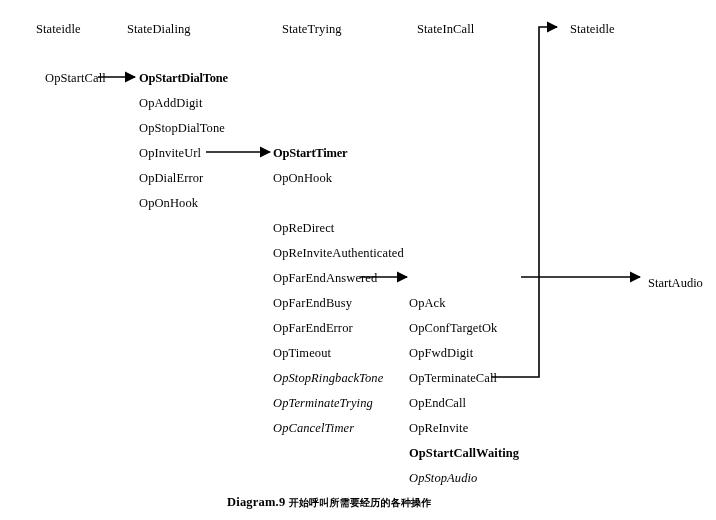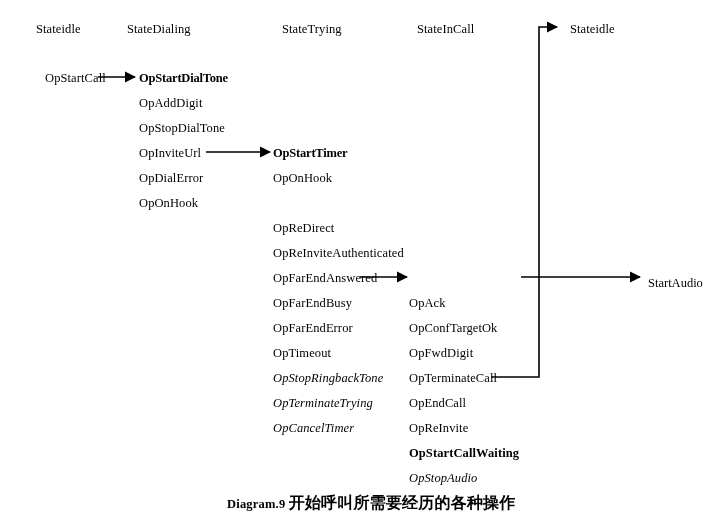--- a/index.html
+++ b/index.html
@@ -68,21 +68,21 @@
   .caption {
     position: absolute;
     font-size: 12.5px;
     font-weight: bold;
     line-height: 15px;
     white-space: nowrap;
     letter-spacing: 0.2px;
   }
   .caption .cn {
     font-family: "DejaVu Sans", sans-serif;
-    font-size: 16px;
+    font-size: 10px;
     font-weight: bold;
   }
 </style>
 </head>
 <body>
 
 <div id="canvas">
 
   <svg class="lines" viewBox="0 0 716 520" width="716" height="520">
     <defs>

